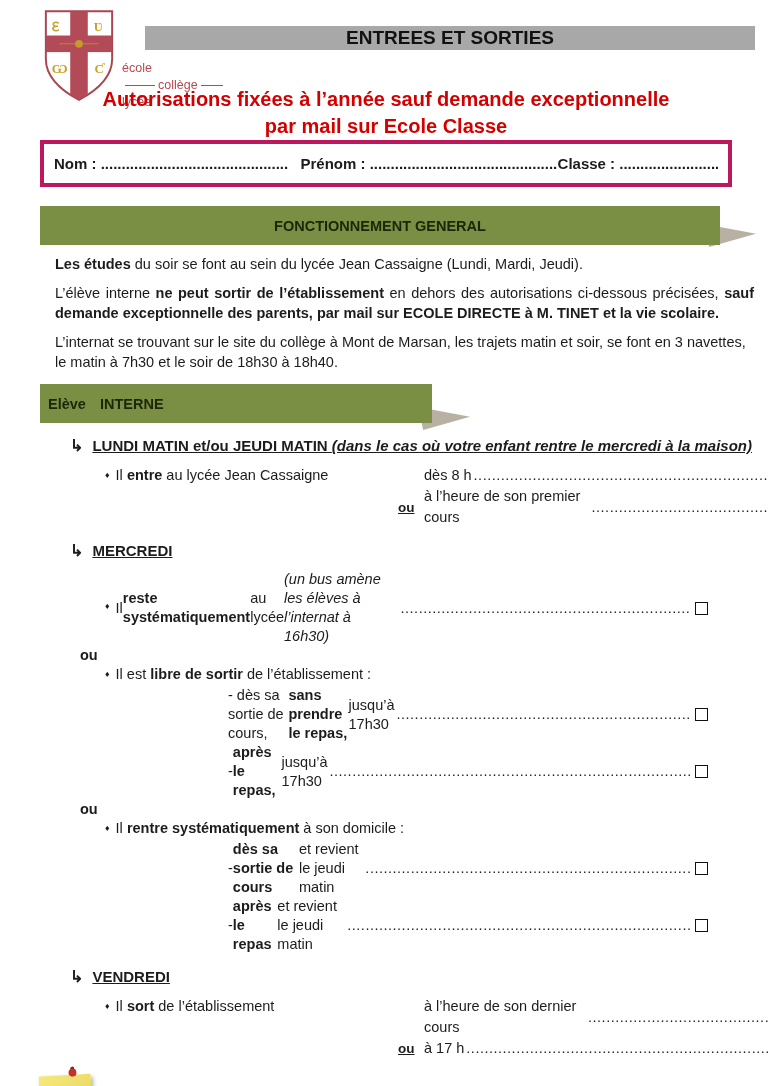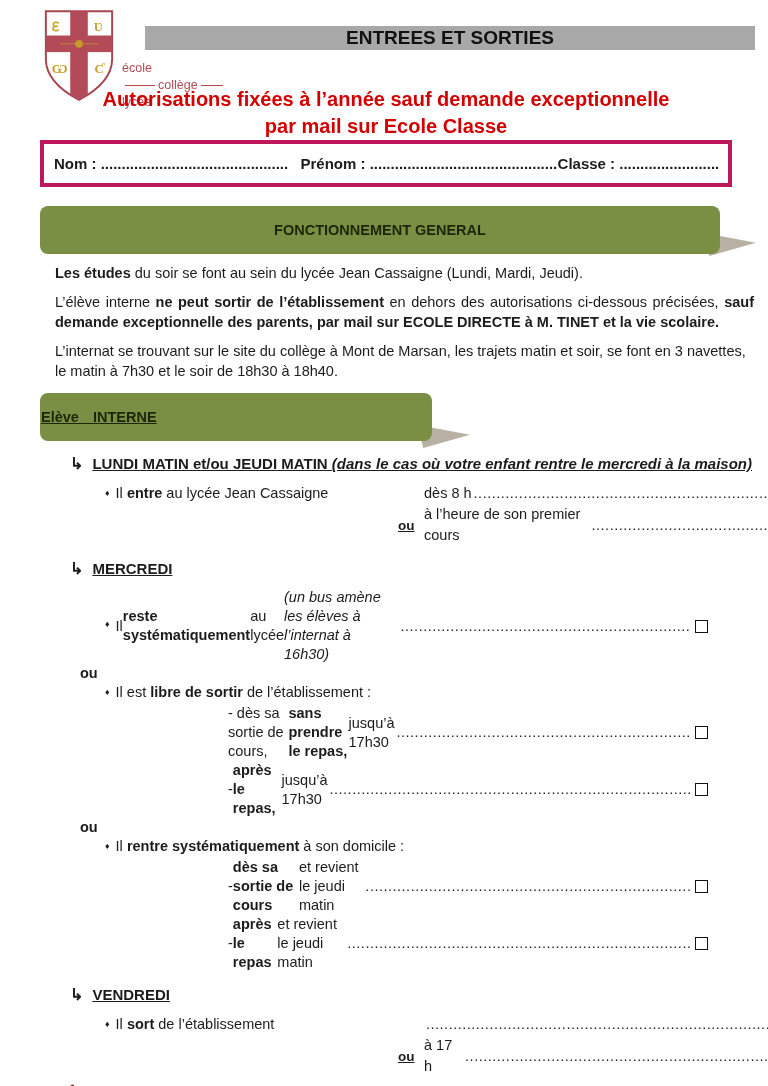--- a/index.html
+++ b/index.html
@@ -31,32 +31,32 @@
     display:flex; align-items:baseline; white-space:nowrap; overflow:hidden;
   }
   .name-box .fill { overflow:hidden; white-space:nowrap; font-weight:bold; }
   .fill-nom { max-width:225px; } .fill-prenom { max-width:235px; } .fill-classe { max-width:125px; }
   .name-box .lbl { flex:0 0 auto; }
   .lbl-prenom { margin-left:12px; }
 
   
   .gwrap { position:relative; }
   .gbanner {
-    position:relative; z-index:2; height:48px; background:#7b8f44; border-radius:8px;
+    position:relative; z-index:2; height:39px; background:#7b8f44; border-radius:0;
     display:flex; align-items:center; color:#1c2608; font-weight:bold; font-size:14.5px;
   }
   .gbanner.center { justify-content:center; }
   .gtab {
     position:absolute; z-index:1; width:52px; height:23px; background:#b8b0a3;
     clip-path:polygon(0 0, 100% 42%, 10% 100%);
   }
   .fonct-wrap { margin:14px 48px 0 40px; }
   .fonct-wrap .gtab { right:-36px; bottom:-2px; }
   .eleve-wrap { margin:12px 0 0 40px; width:392px; }
-  .eleve-wrap .gbanner { justify-content:flex-start; padding-left:1px; word-spacing:10px;text-decoration:underline; }
+  .eleve-wrap .gbanner { justify-content:flex-start; padding-left:8px; word-spacing:10px; }
   .eleve-wrap .gtab { right:-38px; bottom:-7px; }
 
   
   .para { margin:9px 14px 0 55px; line-height:20px; }
   .para.just { text-align:justify; }
 
   
   .sec-head { margin:12px 0 0 70px; font-size:15px; line-height:21px; }
   .sec-head .arrow { font-weight:bold; font-size:16px; margin-right:9px; text-decoration:none; display:inline-block; }
   .opt-row { display:flex; margin:9px 60px 0 105px; align-items:flex-start; }
@@ -214,20 +214,21 @@
   <div class="sec-head">
     <span class="arrow">↳</span><span class="u b">VENDREDI</span>
   </div>
   <div class="opt-row">
     <div class="opt-left">
       <span class="bullet">♦</span><span>Il </span><span class="b">sort</span><span> de l’établissement</span>
     </div>
     <div class="opt-col">
       <div class="opt">
         <span class="ou"></span>
+        <span>à l’heure de son dernier cours</span>
         <span class="dots">......................................................................................................................................................................</span>
 
       </div>
       <div class="opt">
         <span class="ou">ou</span>
         <span>à 17 h</span>
         <span class="dots">......................................................................................................................................................................</span>
 
       </div>
     </div>

